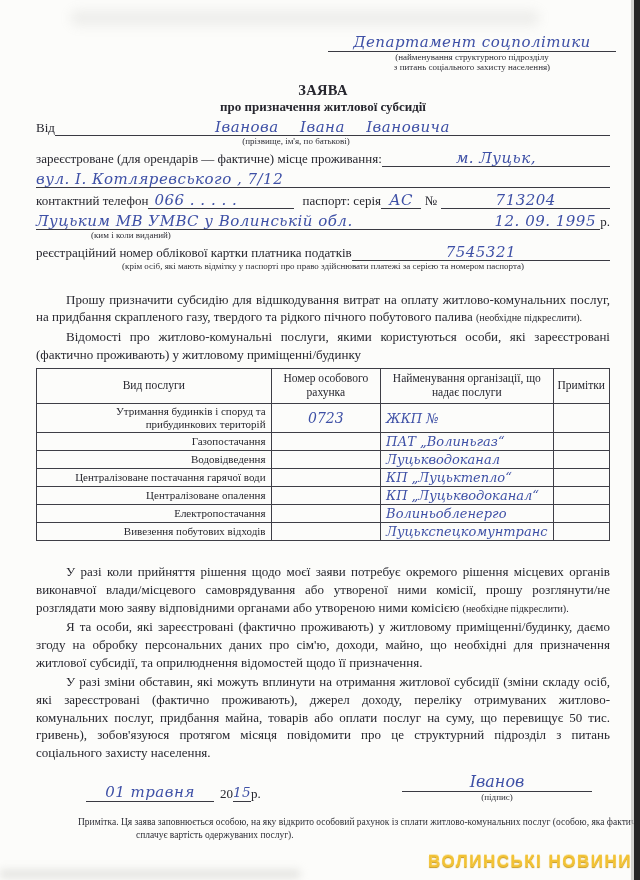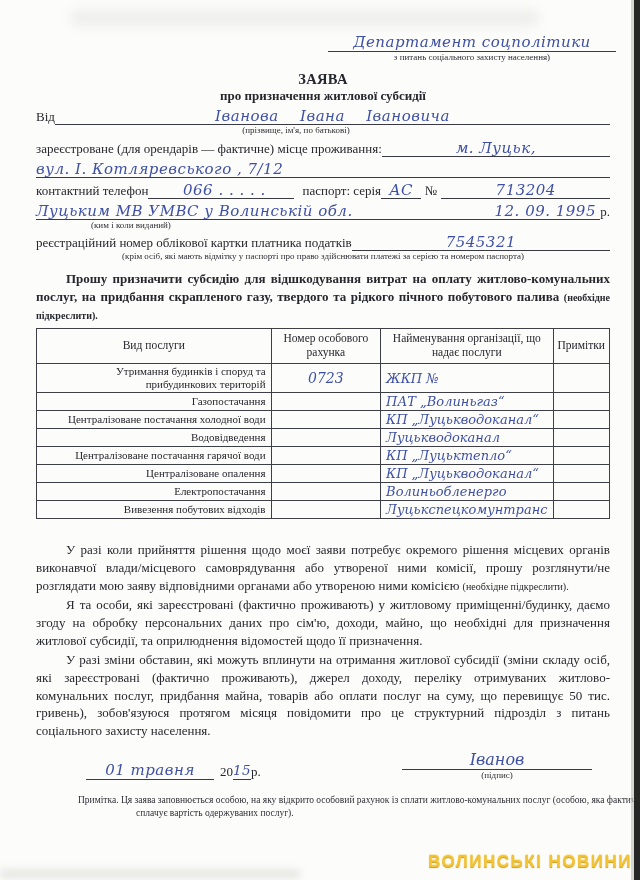--- a/index.html
+++ b/index.html
@@ -66,20 +66,21 @@
 </head>
 <body>
 
 <div class="page">
   <div class="top-smudge"></div>
 
   <div class="content">
 
     <div class="dept">
       <div class="line"><span class="hw hw-lg">Департамент соцполітики</span></div>
+      <div class="cap center">(найменування структурного підрозділу</div>
       <div class="cap center">з питань соціального захисту населення)</div>
     </div>
 
     <div class="title">ЗАЯВА</div>
     <div class="subtitle">про призначення житлової субсидії</div>
 
     <div class="fline">
       <span class="lbl">Від</span>
       <span class="blank grow center"><span class="hw hw-lg spread">Іванова Івана Івановича</span></span>
     </div>
@@ -88,66 +89,61 @@
     <div class="fline">
       <span class="lbl">зареєстроване (для орендарів — фактичне) місце проживання:</span>
       <span class="blank grow center"><span class="hw hw-lg">м. Луцьк,</span></span>
     </div>
     <div class="fline">
       <span class="blank grow"><span class="hw hw-lg">вул. І. Котляревського , 7/12</span></span>
     </div>
 
     <div class="fline">
       <span class="lbl">контактний телефон</span>
-      <span class="blank" style="width:140px;padding-left:6px;text-align:center;"><span class="hw hw-lg">066 . . . . .</span></span>
+      <span class="blank" style="width:140px;padding-left:6px;"><span class="hw hw-lg">066 . . . . .</span></span>
       <span class="lbl" style="margin-left:8px;">паспорт: серія</span>
       <span class="blank" style="width:40px;text-align:center;"><span class="hw hw-lg">АС</span></span>
       <span class="lbl" style="margin:0 4px;">№</span>
       <span class="blank grow center"><span class="hw hw-lg">713204</span></span>
     </div>
     <div class="fline">
       <span class="blank grow"><span class="hw hw-lg">Луцьким МВ УМВС у Волинській обл.</span></span>
       <span class="blank" style="width:110px;text-align:center;"><span class="hw hw-lg">12. 09. 1995</span></span>
       <span class="lbl">р.</span>
     </div>
     <div class="cap" style="margin-left:55px;">(ким і коли виданий)</div>
 
     <div class="fline">
       <span class="lbl">реєстраційний номер облікової картки платника податків</span>
       <span class="blank grow center"><span class="hw hw-lg">7545321</span></span>
     </div>
     <div class="cap center">(крім осіб, які мають відмітку у паспорті про право здійснювати платежі за серією та номером паспорта)</div>
 
-    <div class="para" style="margin-top:9px;font-weight:bold;"><span>Прошу призначити субсидію для відшкодування витрат на оплату житлово-комунальних послуг, на придбання скрапленого газу, твердого та рідкого пічного побутового палива</span> <span class="small-inline">(необхідне підкреслити).</span></div>
-
+    <div class="para" style="margin-top:19px;"><span>Прошу призначити субсидію для відшкодування витрат на оплату житлово-комунальних послуг, на придбання скрапленого газу, твердого та рідкого пічного побутового палива</span> <span class="small-inline">(необхідне підкреслити).</span></div>
+
+    <div class="para">Відомості про житлово-комунальні послуги, якими користуються особи, які зареєстровані (фактично проживають) у житловому приміщенні/будинку</div>
 
     <table class="services">
       <tbody>
           <tr>
         <th style="width:245px;">Вид послуги</th>
         <th style="width:108px;">Номер особового рахунка</th>
         <th style="width:150px;">Найменування організації, що надає послуги</th>
         <th>Примітки</th>
       </tr>
       <tr>
         <td class="svc">Утримання будинків і споруд та прибудинкових територій</td>
         <td class="acct"><span class="hw">0723</span></td>
         <td class="org"><span class="hw">ЖКП №</span></td>
         <td></td>
       </tr>
       <tr>
         <td class="svc">Газопостачання</td>
         <td class="acct"><span class="hw"></span></td>
         <td class="org"><span class="hw">ПАТ „Волиньгаз“</span></td>
-        <td></td>
-      </tr>
-      <tr>
-        <td class="svc">Централізоване постачання холодної води</td>
-        <td class="acct"><span class="hw"></span></td>
-        <td class="org"><span class="hw">КП „Луцькводоканал“</span></td>
         <td></td>
       </tr>
       <tr>
         <td class="svc">Водовідведення</td>
         <td class="acct"><span class="hw"></span></td>
         <td class="org"><span class="hw">Луцькводоканал</span></td>
         <td></td>
       </tr>
       <tr>
         <td class="svc">Централізоване постачання гарячої води</td>

